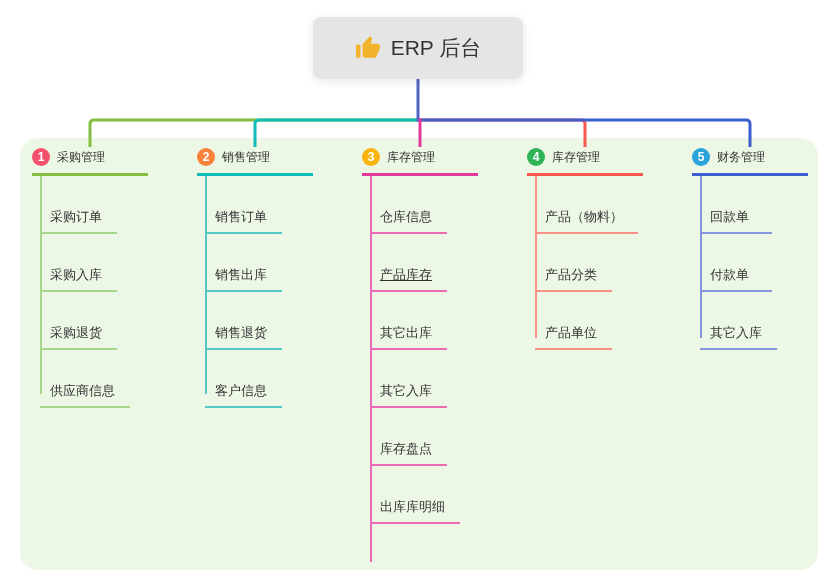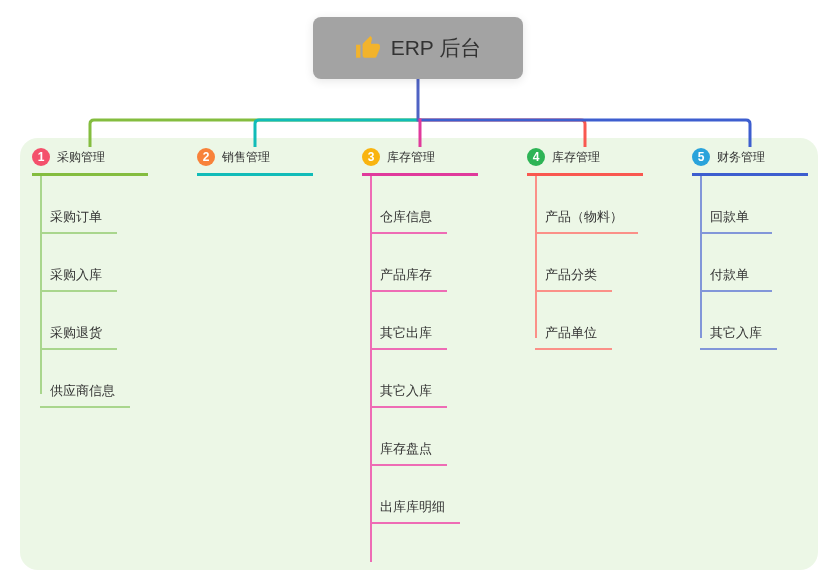--- a/index.html
+++ b/index.html
@@ -9,21 +9,21 @@
     font-family:"Liberation Sans","DejaVu Sans",sans-serif;
     color:#333;
   }
   .canvas-bg{
     position:absolute;left:20px;top:138px;width:798px;height:432px;
     background:#ecf7e6;border-radius:18px;
   }
   svg.connectors{position:absolute;left:0;top:0;pointer-events:none;}
   .root-node{
     position:absolute;left:313px;top:17px;width:210px;height:62px;
-    background:#a3a3a3;border-radius:8px;
+    background:#e5e5e5;border-radius:8px;
     box-shadow:0 2px 10px rgba(0,0,0,0.10);
     display:flex;align-items:center;justify-content:center;gap:10px;
     font-size:21px;font-weight:500;color:#333;cursor:pointer;
   }
   .root-node .thumb{width:26px;height:26px;display:inline-block;}
   .branch{position:absolute;top:148px;width:165px;}
   .branch-header{
     width:116px;display:flex;align-items:center;gap:7px;
     padding-bottom:7px;border-bottom:3px solid #999;
     cursor:pointer;
@@ -84,33 +84,48 @@
         <span>供应商信息</span>
       </div>
     </div>
   </div>
 
   <div class="branch" style="left: 197px;">
     <div class="branch-header" style="border-bottom-color: rgb(17, 188, 184);">
       <span class="badge" style="background: rgb(248, 130, 58);">2</span>
       <span class="branch-label">销售管理</span>
     </div>
+    <div class="children">
+      <div class="spine" style="border-left-color: rgb(82, 201, 197); height: 218px;"></div>
+    <div class="child" style="border-bottom-color: rgb(82, 201, 197);">
+        <span>销售订单</span>
+      </div>
+      <div class="child" style="border-bottom-color: rgb(82, 201, 197);">
+        <span>销售出库</span>
+      </div>
+      <div class="child" style="border-bottom-color: rgb(82, 201, 197);">
+        <span>销售退货</span>
+      </div>
+      <div class="child" style="border-bottom-color: rgb(82, 201, 197);">
+        <span>客户信息</span>
+      </div>
+    </div>
   </div>
 
   <div class="branch" style="left: 362px;">
     <div class="branch-header" style="border-bottom-color: rgb(224, 58, 156);">
       <span class="badge" style="background: rgb(249, 180, 16);">3</span>
       <span class="branch-label">库存管理</span>
     </div>
     <div class="children">
       <div class="spine" style="border-left-color: rgb(238, 108, 181); height: 386px;"></div>
     <div class="child" style="border-bottom-color: rgb(238, 108, 181);">
         <span>仓库信息</span>
       </div>
-      <div class="child" style="border-bottom-color: rgb(238, 108, 181);">
+      <div class="child" style="border-bottom-color: rgb(238, 108, 181); text-decoration: underline;">
         <span>产品库存</span>
       </div>
       <div class="child" style="border-bottom-color: rgb(238, 108, 181);">
         <span>其它出库</span>
       </div>
       <div class="child" style="border-bottom-color: rgb(238, 108, 181);">
         <span>其它入库</span>
       </div>
       <div class="child" style="border-bottom-color: rgb(238, 108, 181);">
         <span>库存盘点</span>

